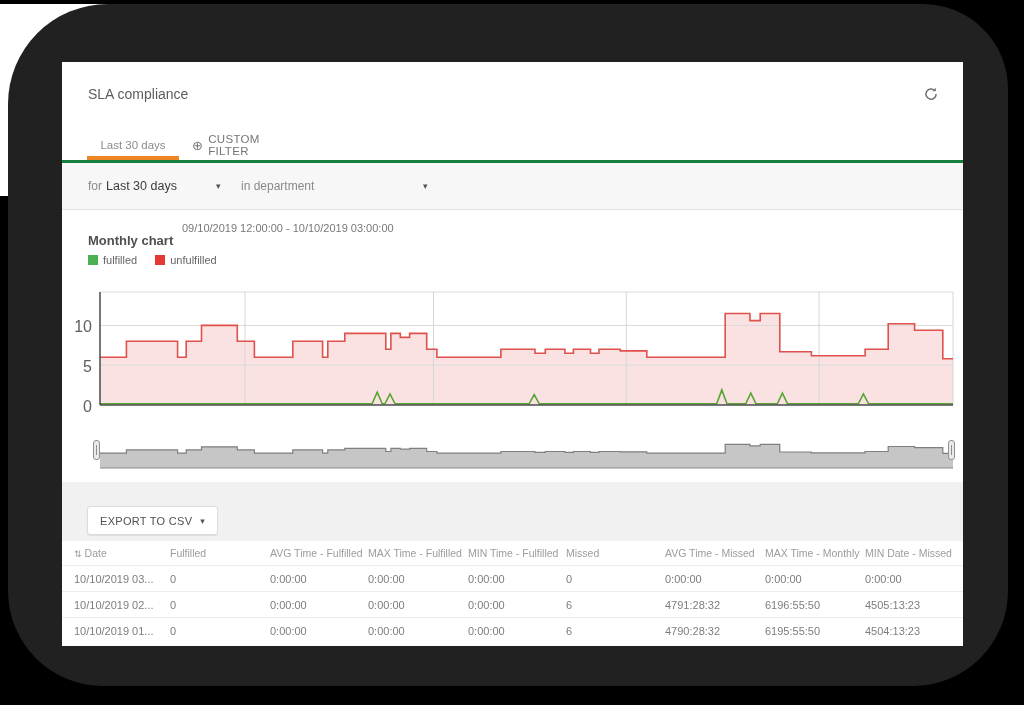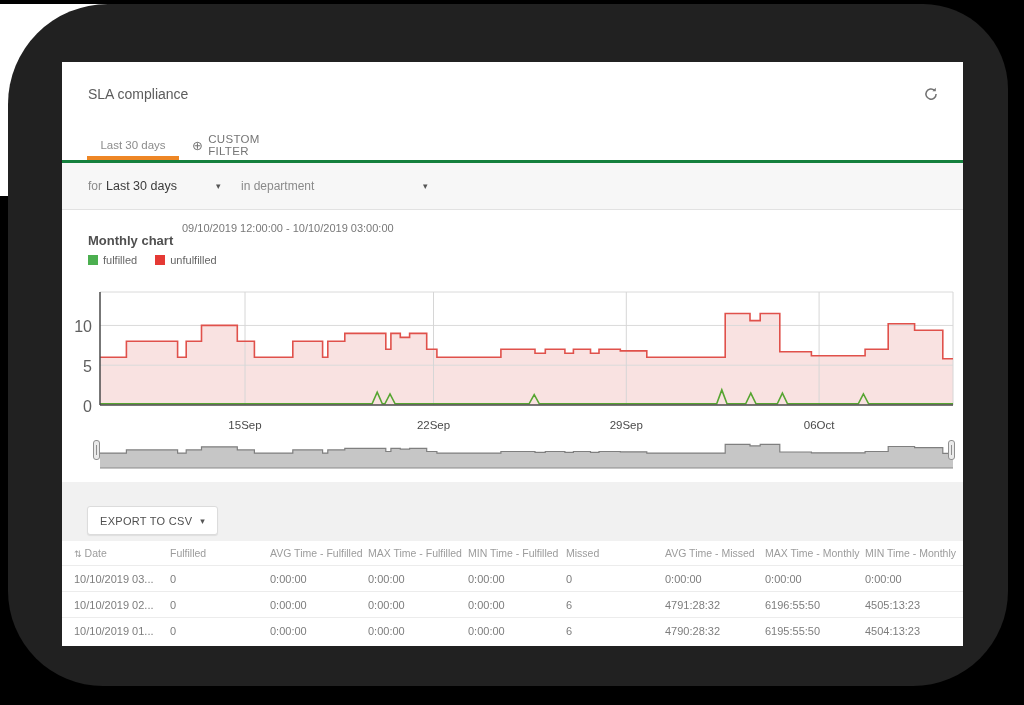--- a/index.html
+++ b/index.html
@@ -131,26 +131,20 @@
           <line x1="335.523" x2="335.523" y1="5" y2="118" stroke="#d6d6d6" stroke-width="1"></line>
           <line x1="528.301" x2="528.301" y1="5" y2="118" stroke="#d6d6d6" stroke-width="1"></line>
           <line x1="721.079" x2="721.079" y1="5" y2="118" stroke="#d6d6d6" stroke-width="1"></line>
           <line x1="855" x2="855" y1="5" y2="118" stroke="#d6d6d6" stroke-width="1"></line>
           <path d="M2 70.3 H28.4 V54.3 H79.6 V70.3 H88.2 V54.3 H103.5 V38.4 H139.3 V54.3 H156.4 V70.3 H194.8 V54.3 H224.6 V70.3 H229.8 V54.3 H246.8 V46.4 H287.8 V62.3 H292.9 V46.4 H302.3 V50.4 H311.6 V46.4 H328.7 V62.3 H338.9 V70.3 H402.9 V62.3 H437.0 V66.3 H447.3 V62.3 H466.9 V66.3 H475.4 V62.3 H492.5 V66.3 H501.0 V62.3 H522.3 V63.9 H548.8 V70.3 H627.2 V26.5 H652.0 V33.6 H662.2 V26.5 H681.8 V64.7 H713.4 V68.7 H767.1 V62.3 H790.2 V36.8 H816.6 V43.2 H844.8 V71.8 H855" fill="none" stroke="#E0514B" stroke-width="1.6"></path>
           <path d="M2 116.8 L274.1 116.8 L279.2 105.3 L284.3 116.8 L286.9 116.8 L292.0 106.9 L297.1 116.8 L431.1 116.8 L436.2 107.7 L441.3 116.8 L618.7 116.8 L623.8 102.9 L629.0 116.8 L647.7 116.8 L652.8 106.1 L658.0 116.8 L679.3 116.8 L684.4 106.1 L689.5 116.8 L760.3 116.8 L765.4 106.9 L770.6 116.8 L855 116.8" fill="none" stroke="#56A531" stroke-width="1.6"></path>
           <line x1="2" x2="2" y1="5" y2="118" stroke="#4a4a4a" stroke-width="1.5"></line>
           <line x1="2" x2="855" y1="118" y2="118" stroke="#4a4a4a" stroke-width="1.5"></line>
         </svg>
     </div>
-    <div class="xlabels" id="x-labels">
-        <span class="xlab" style="left: 120.01px;">15Sep</span>
-        <span class="xlab" style="left: 308.523px;">22Sep</span>
-        <span class="xlab" style="left: 501.301px;">29Sep</span>
-        <span class="xlab" style="left: 694.079px;">06Oct</span>
-      </div>
 
     <div class="nav-wrap">
       <svg id="nav-chart" width="858" height="34">
           <path d="M2 17.1 H28.4 V13.9 H79.6 V17.1 H88.2 V13.9 H103.5 V10.8 H139.3 V13.9 H156.4 V17.1 H194.8 V13.9 H224.6 V17.1 H229.8 V13.9 H246.8 V12.4 H287.8 V15.5 H292.9 V12.4 H302.3 V13.2 H311.6 V12.4 H328.7 V15.5 H338.9 V17.1 H402.9 V15.5 H437.0 V16.3 H447.3 V15.5 H466.9 V16.3 H475.4 V15.5 H492.5 V16.3 H501.0 V15.5 H522.3 V15.8 H548.8 V17.1 H627.2 V8.4 H652.0 V9.9 H662.2 V8.4 H681.8 V16.0 H713.4 V16.8 H767.1 V15.5 H790.2 V10.5 H816.6 V11.7 H844.8 V17.4 H855 V32 H2 Z" fill="#c6c6c6" stroke="none"></path>
           <path d="M2 17.1 H28.4 V13.9 H79.6 V17.1 H88.2 V13.9 H103.5 V10.8 H139.3 V13.9 H156.4 V17.1 H194.8 V13.9 H224.6 V17.1 H229.8 V13.9 H246.8 V12.4 H287.8 V15.5 H292.9 V12.4 H302.3 V13.2 H311.6 V12.4 H328.7 V15.5 H338.9 V17.1 H402.9 V15.5 H437.0 V16.3 H447.3 V15.5 H466.9 V16.3 H475.4 V15.5 H492.5 V16.3 H501.0 V15.5 H522.3 V15.8 H548.8 V17.1 H627.2 V8.4 H652.0 V9.9 H662.2 V8.4 H681.8 V16.0 H713.4 V16.8 H767.1 V15.5 H790.2 V10.5 H816.6 V11.7 H844.8 V17.4 H855" fill="none" stroke="#7f7f7f" stroke-width="1.2"></path>
           <line x1="2" x2="855" y1="32" y2="32" stroke="#8a8a8a" stroke-width="1"></line>
         </svg>
     </div>
     <div class="nav-handle nh-left">
         <i></i>
@@ -169,21 +163,21 @@
     <div class="table">
       <div class="tr thead" id="thead">
           <div class="th"><span class="sort-icon">⇅</span>Date</div>
           <div class="th">Fulfilled</div>
           <div class="th">AVG Time - Fulfilled</div>
           <div class="th">MAX Time - Fulfilled</div>
           <div class="th">MIN Time - Fulfilled</div>
           <div class="th">Missed</div>
           <div class="th">AVG Time - Missed</div>
           <div class="th">MAX Time - Monthly</div>
-          <div class="th">MIN Time - Monthly</div>
+          <div class="th">MIN Date - Missed</div>
         </div>
       <div id="table-body">
           <div class="tr row">
             <div class="td">10/10/2019 03...</div>
             <div class="td">0</div>
             <div class="td">0:00:00</div>
             <div class="td">0:00:00</div>
             <div class="td">0:00:00</div>
             <div class="td">0</div>
             <div class="td">0:00:00</div>

